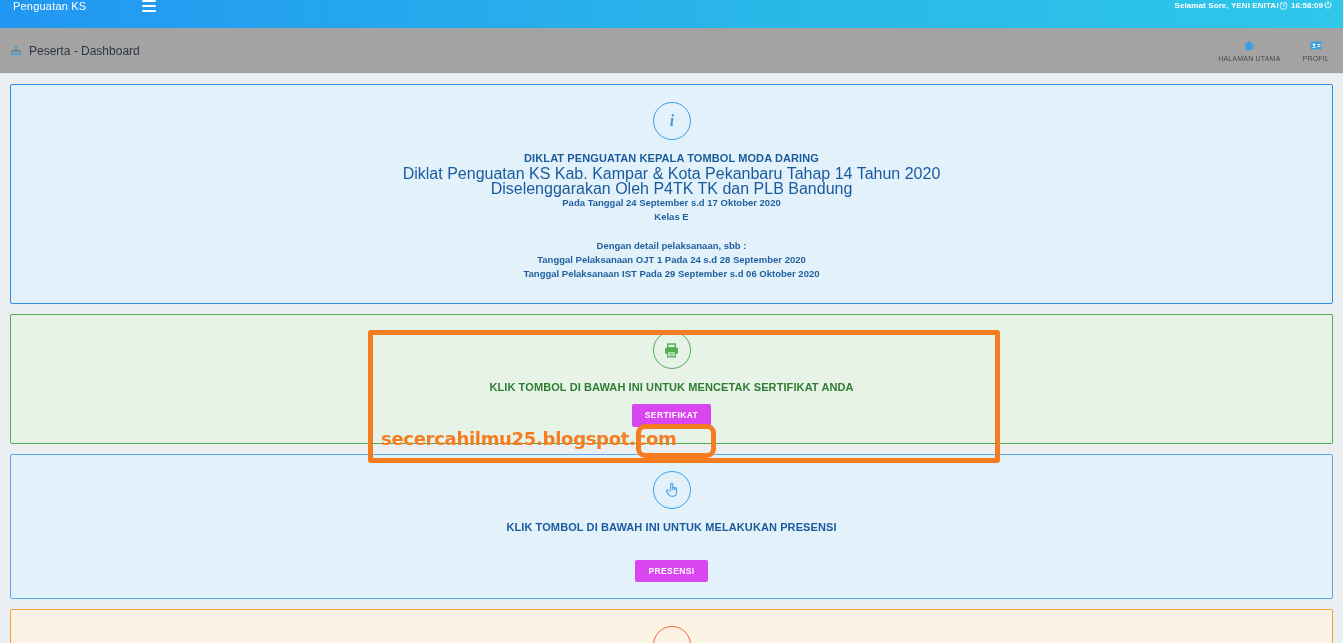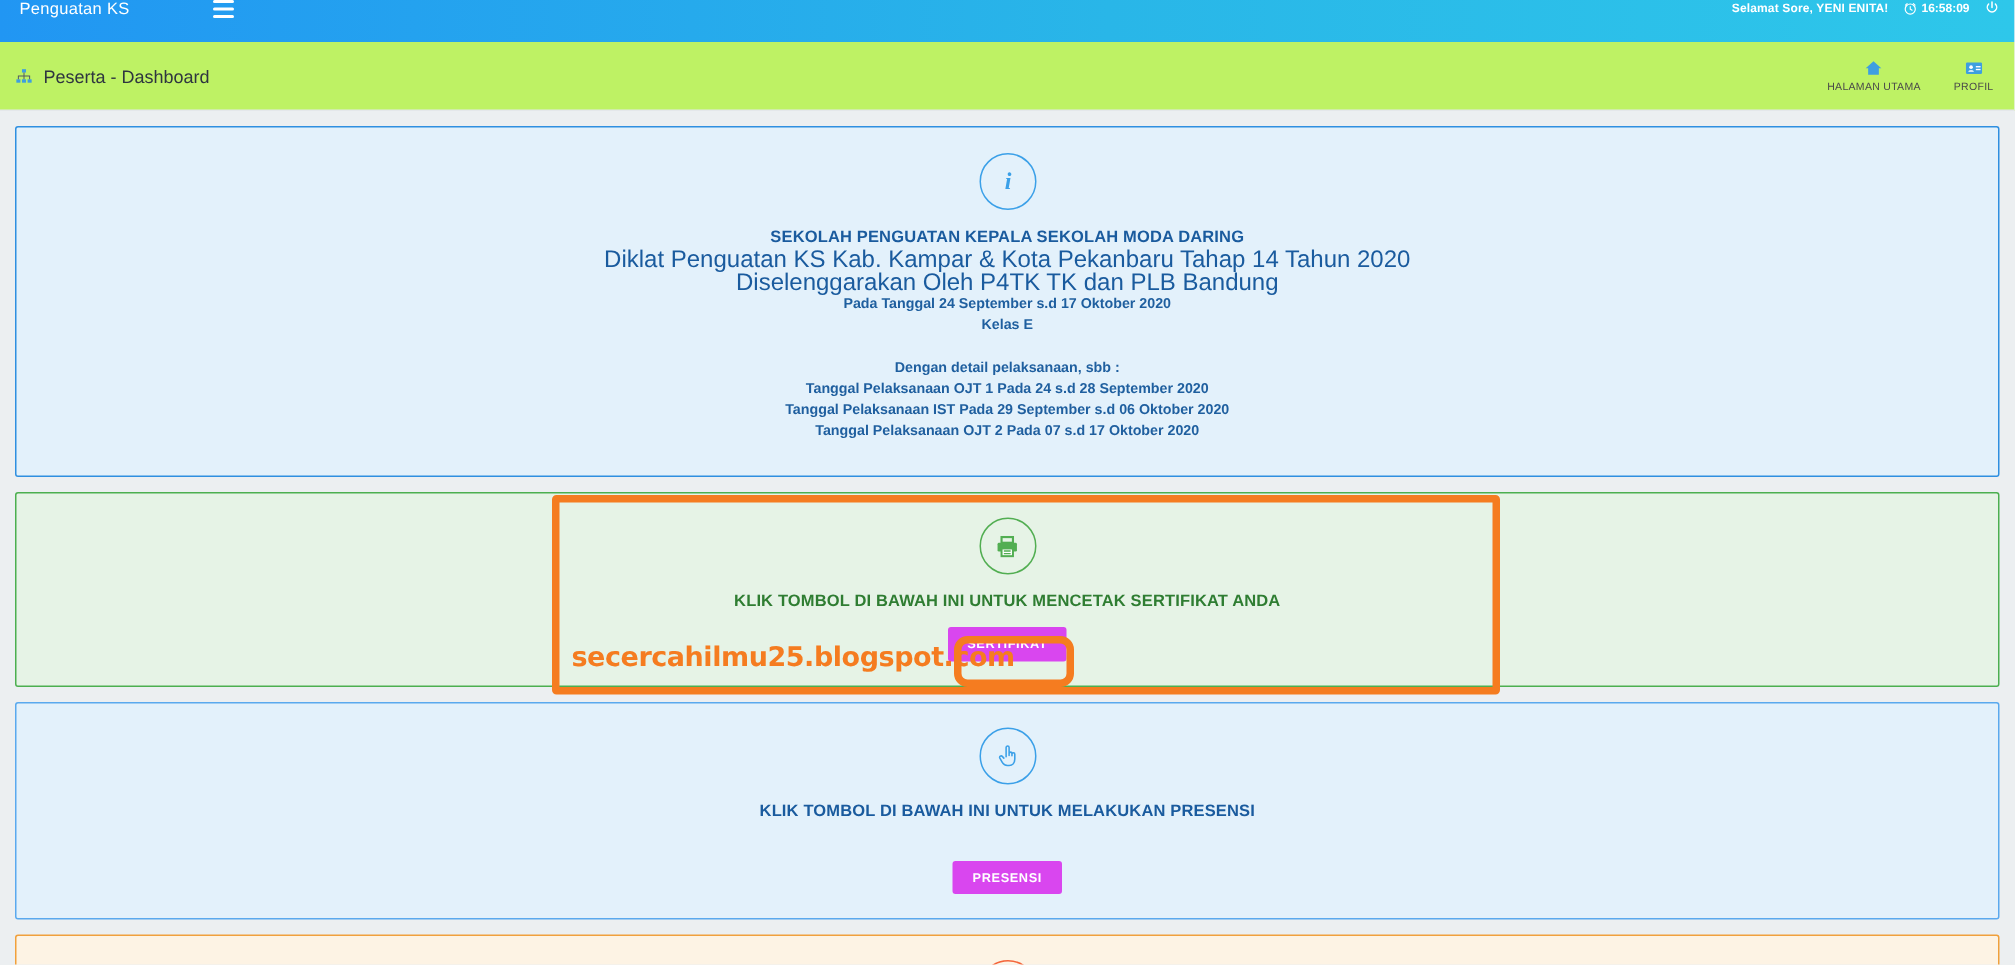--- a/index.html
+++ b/index.html
@@ -42,35 +42,35 @@
     height: 2px;
     width: 100%;
     background: #ffffff;
     border-radius: 1px;
   }
   .navbar-right {
     margin-left: auto;
     margin-right: 10px;
     display: flex;
     align-items: center;
-    gap: 10px;
+    gap: 0;
     font-size: 8px;
     font-weight: bold;
     white-space: nowrap;
   }
   .navbar-right .greet { letter-spacing: 0.1px; }
   .clock-group { display: flex; align-items: center; gap: 3px; }
   .icon-clock { width: 9px; height: 9px; display: block; }
   .icon-power { width: 10px; height: 10px; display: block; cursor: pointer; }
 
   
   .breadcrumb-bar {
     position: relative;
     height: 46px;
-    background: #bef264;
+    background: #a3a3a3;
     border-bottom: 1px solid #e4e7ea;
     display: flex;
     align-items: center;
   }
   .crumb {
     display: flex;
     align-items: center;
     gap: 7px;
     margin-left: 10px;
   }
@@ -296,30 +296,29 @@
 
 <div class="content">
 
   <div class="panel panel-info">
     <div class="circle-icon c-blue">
       <svg width="18" height="18" viewBox="0 0 18 18">
         <text x="9" y="14" text-anchor="middle" font-family="Liberation Serif, serif" font-style="italic" font-size="16" font-weight="bold" fill="#3ba0e8">i</text>
       </svg>
     </div>
     <div class="center">
-      <div class="info-title">SEKOLAH PENGUATAN KEPALA SEKOLAH MODA DARING</div>
+      <div class="info-title">DIKLAT PENGUATAN KEPALA TOMBOL MODA DARING</div>
       <div class="info-sub">Diklat Penguatan KS Kab. Kampar &amp; Kota Pekanbaru Tahap 14 Tahun 2020</div>
       <div class="info-sub">Diselenggarakan Oleh P4TK TK dan PLB Bandung</div>
       <div class="info-detail">Pada Tanggal 24 September s.d 17 Oktober 2020</div>
       <div class="info-detail">Kelas E</div>
       <div class="gap-block"></div>
       <div class="info-detail">Dengan detail pelaksanaan, sbb :</div>
       <div class="info-detail">Tanggal Pelaksanaan OJT 1 Pada 24 s.d 28 September 2020</div>
       <div class="info-detail">Tanggal Pelaksanaan IST Pada 29 September s.d 06 Oktober 2020</div>
-      <div class="info-detail">Tanggal Pelaksanaan OJT 2 Pada 07 s.d 17 Oktober 2020</div>
     </div>
   </div>
 
   <div class="panel panel-success">
     <div class="circle-icon c-green">
       <svg width="19" height="19" viewBox="0 0 20 20">
         <rect x="6" y="3.2" width="8" height="4" fill="none" stroke="#52ae52" stroke-width="1.5"></rect>
         <rect x="3.2" y="7.2" width="13.6" height="6.2" rx="1" fill="#52ae52"></rect>
         <rect x="6" y="11.2" width="8" height="5.4" fill="#ffffff" stroke="#52ae52" stroke-width="1.4"></rect>
         <path d="M7.6 13 H12.4 M7.6 14.8 H12.4" stroke="#52ae52" stroke-width="1"></path>

